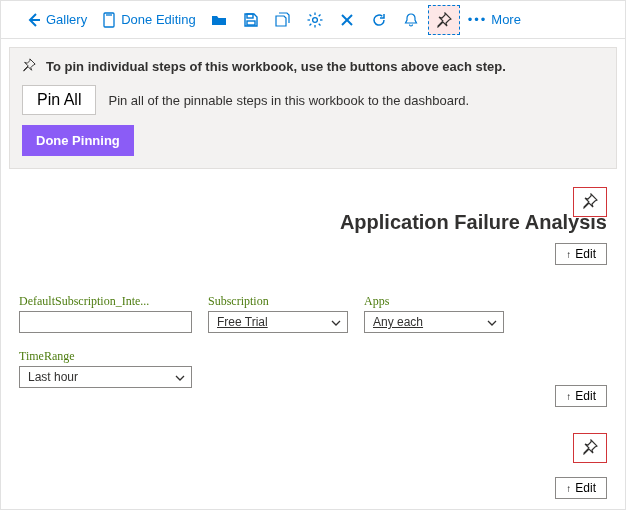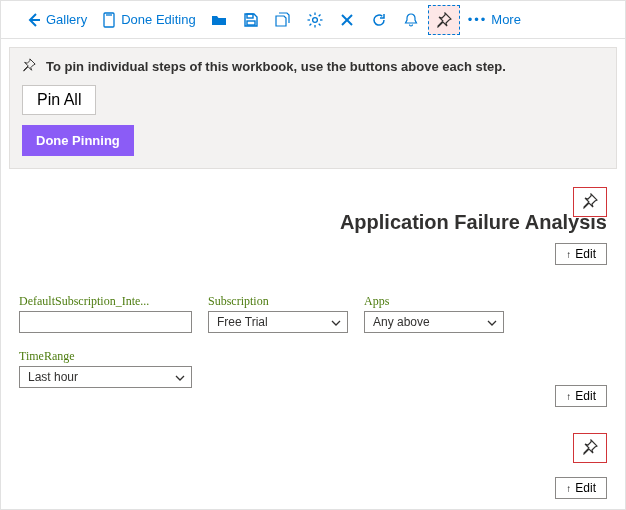--- a/index.html
+++ b/index.html
@@ -106,21 +106,21 @@
   .param .select {
     border:1px solid #8a8886;
     height:22px;
     display:flex; align-items:center; justify-content:space-between;
     padding:0 6px 0 8px;
     font-size:12px;
     background:#fff;
     cursor:pointer;
   }
   .w-lg { width:173px; }
-  .w-md { width:140px; }
+  .w-md { width:140px;text-decoration:underline; }
   .chev { width:10px; height:10px; }
   .chev svg { width:10px; height:10px; }
 </style>
 </head>
 <body>
 
 <div class="toolbar">
 
   <div class="tb-item">
     <span class="tb-icon">
@@ -232,20 +232,21 @@
   <div class="pin-row1">
     <span class="small-pin-icon">
       <svg viewBox="0 0 16 16">
           <path d="M9 1 l6 6 -2 1 -3 3 1 3 -4 -4 -5 5 0 -1 5 -5 -4 -4 3 1 3 -3 Z" fill="none" stroke="#323130" stroke-width="1.1"></path>
         </svg>
     </span>
     <span>To pin individual steps of this workbook, use the buttons above each step.</span>
   </div>
   <div class="pin-row2">
     <button class="pin-all-btn">Pin All</button>
+    <span>Pin all of the pinnable steps in this workbook to the dashboard.</span>
   </div>
   <button class="done-pinning-btn">Done Pinning</button>
 </div>
 
 <div class="content">
 
   <div class="pin-box">
     <span>
       <svg viewBox="0 0 16 16">
           <path d="M9 1 l6 6 -2 1 -3 3 1 3 -4 -4 -5 5 0 -1 5 -5 -4 -4 3 1 3 -3 Z" fill="none" stroke="#323130" stroke-width="1.1"></path>
@@ -275,21 +276,21 @@
         <span>Free Trial</span>
         <span class="chev"><svg viewBox="0 0 10 10">
               <path d="M1 3 L5 7 L9 3" fill="none" stroke="#323130" stroke-width="1.3"></path>
             </svg></span>
       </div>
     </div>
 
     <div class="param">
       <label>Apps</label>
       <div class="select w-md">
-        <span>Any above</span>
+        <span>Any each</span>
         <span class="chev"><svg viewBox="0 0 10 10">
               <path d="M1 3 L5 7 L9 3" fill="none" stroke="#323130" stroke-width="1.3"></path>
             </svg></span>
       </div>
     </div>
 
     <div class="param">
       <label>TimeRange</label>
       <div class="select w-lg">
         <span>Last hour</span>

